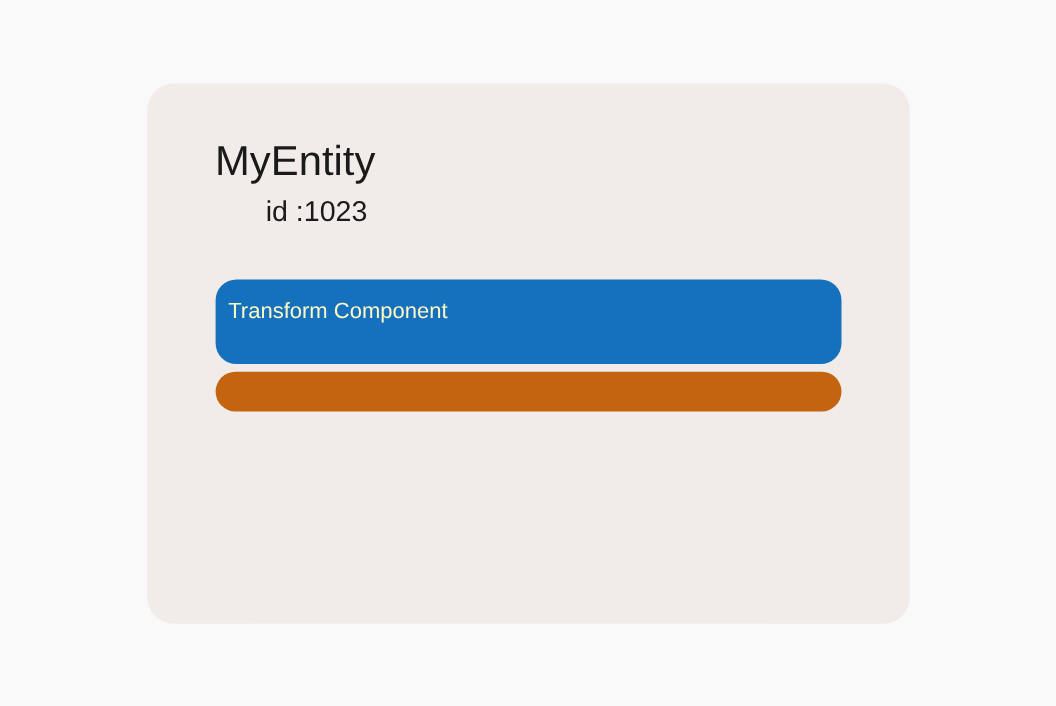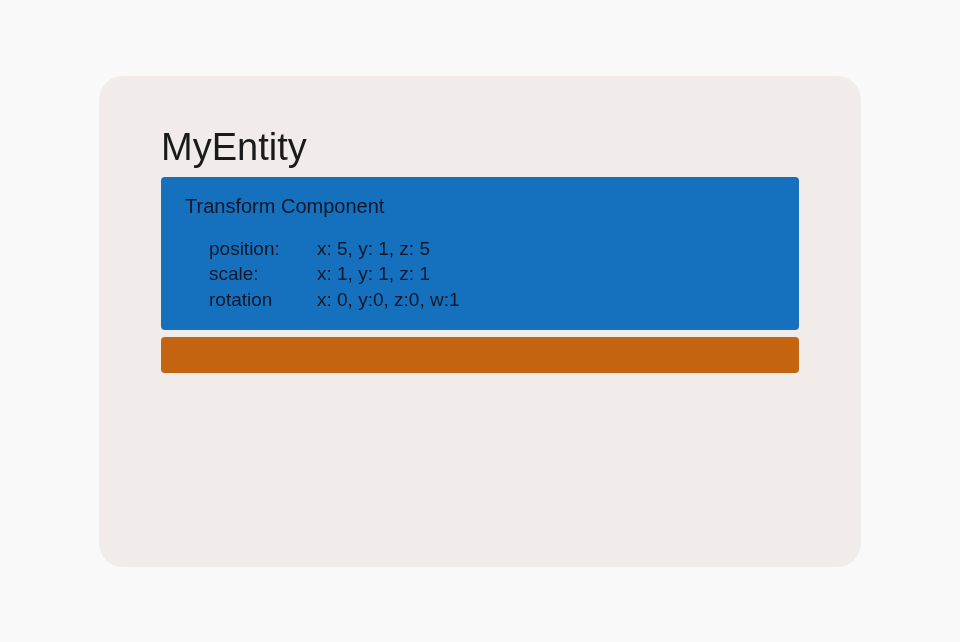--- a/index.html
+++ b/index.html
@@ -10,44 +10,44 @@
     body {
       width: 960px;
       height: 642px;
       background-color: #f9f9f9;
       font-family: -apple-system, BlinkMacSystemFont, 'Segoe UI', Helvetica, Arial, sans-serif;
       display: flex;
       align-items: center;
       justify-content: center;
     }
     .card {
-      width: 762px;
+      width: 693px;
       height: 491px;
       background-color: #f1ece9;
       border-radius: 24px;
       padding: 50px 62px 30px 62px;
       position: relative;
     }
     .entity-title {
       font-size: 38px;
       font-weight: 400;
       color: #1a1a1a;
       margin-bottom: 8px;
     }
     .entity-id {
       font-size: 26px;
       font-weight: 400;
       color: #1a1a1a;
       margin-left: 46px;
       margin-bottom: 46px;
     }
     .component {
-      border-radius: 4px;
-      padding: 18px 24px;
-      color: #0f172a;
+      border-radius: 19px;
+      padding: 18px 12px;
+      color: #fef9c3;
       margin-bottom: 7px;
     }
     .component-transform {
       background-color: #1571bd;
     }
     .component-meshrenderer {
       background-color: #c46411;
     }
     .component-title {
       font-size: 20px;
@@ -68,34 +68,23 @@
     }
     .prop-value {
       display: inline-block;
     }
   </style>
 </head>
 <body>
 
 <div class="card">
   <div class="entity-title">MyEntity</div>
+  <div class="entity-id">
+    <span>id :</span><span>1023</span>
+  </div>
 
   <div class="component component-transform">
     <div class="component-title">Transform Component</div>
-    <div class="component-props">
-      <div class="prop-row">
-        <span class="prop-label">position:</span>
-        <span class="prop-value">x: 5, y: 1, z: 5</span>
-      </div>
-      <div class="prop-row">
-        <span class="prop-label">scale:</span>
-        <span class="prop-value">x: 1, y: 1, z: 1</span>
-      </div>
-      <div class="prop-row">
-        <span class="prop-label">rotation</span>
-        <span class="prop-value">x: 0, y:0, z:0, w:1</span>
-      </div>
-    </div>
   </div>
 
   <div class="component component-meshrenderer">
   </div>
 </div>
 
 </body></html>

